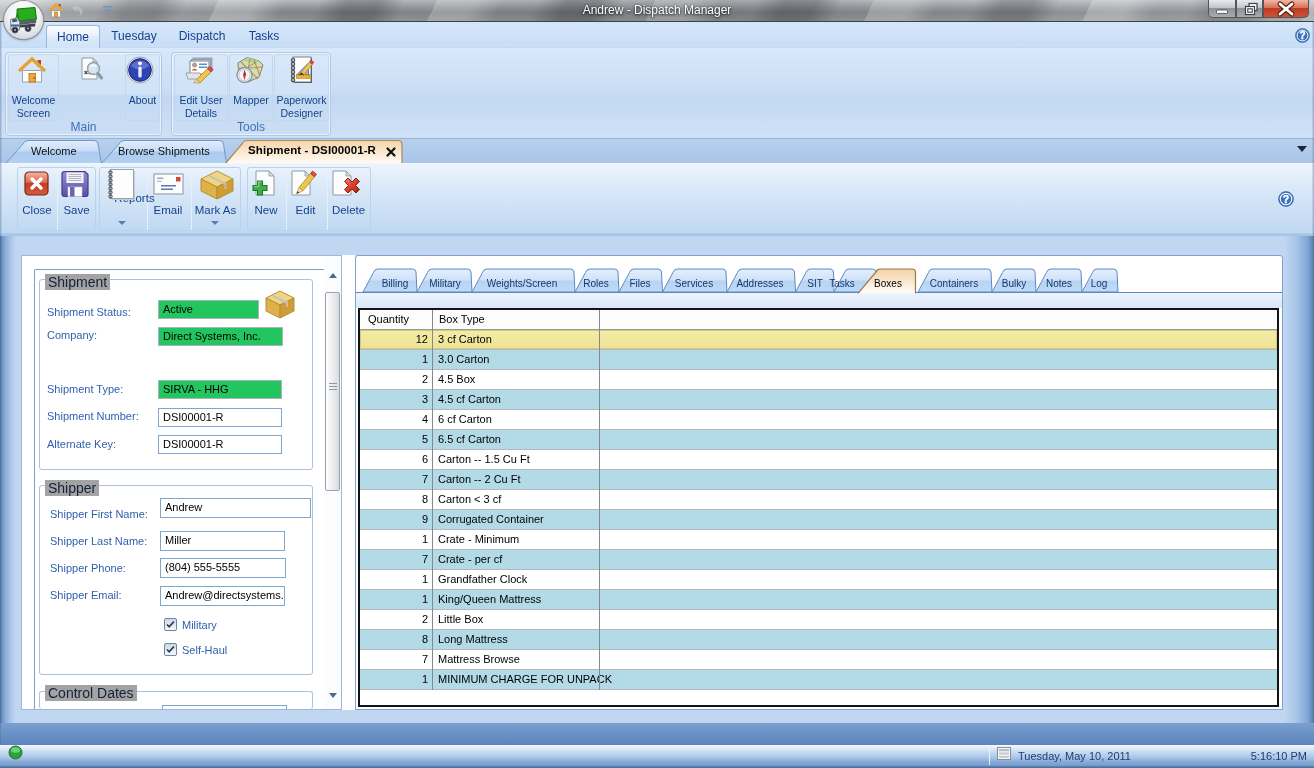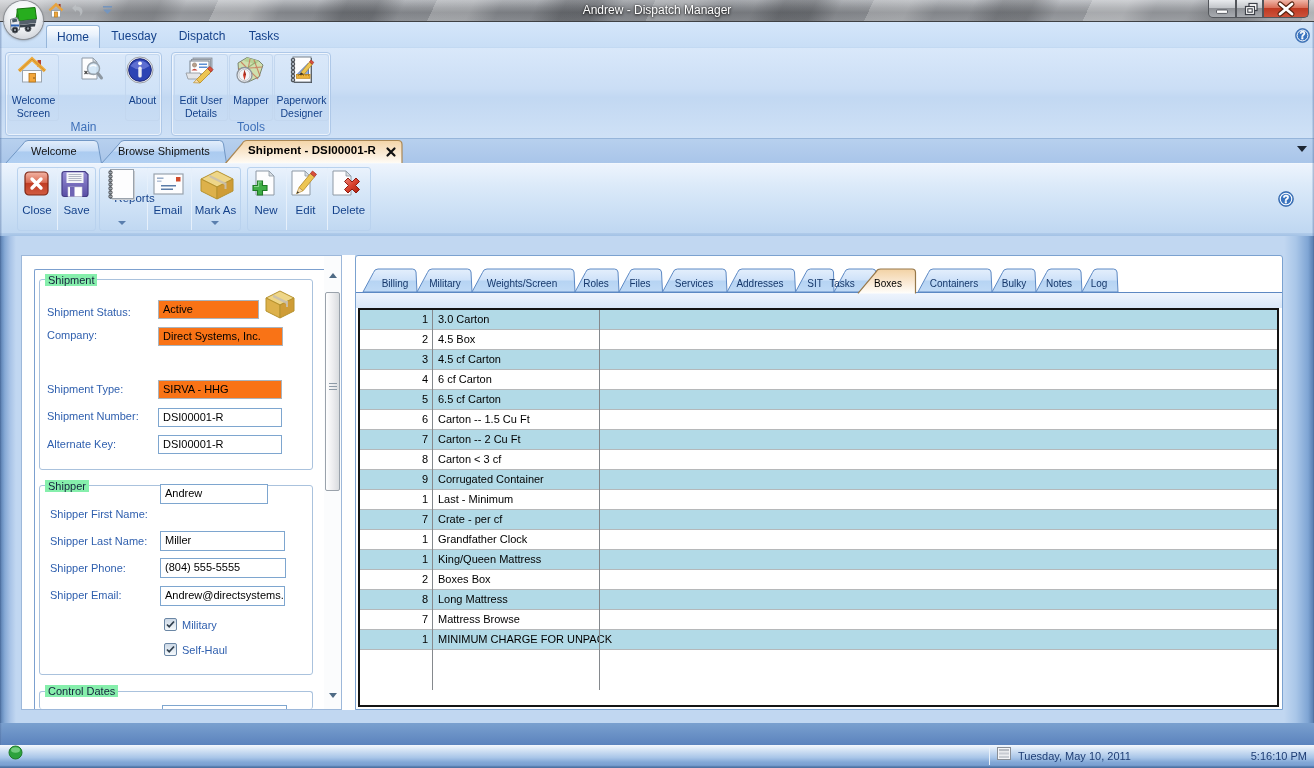--- a/index.html
+++ b/index.html
@@ -58,24 +58,24 @@
 #frame-right{position:absolute;left:1284px;top:236px;width:30px;height:532px;
  background:linear-gradient(90deg,#c1d7f1 0%,#a9c6e8 40%,#7fa5d4 80%,#5f85b6 95%,#4c6d9c 100%)}
 #band-bottom{position:absolute;left:0;top:723px;width:1314px;height:22px;
  background:linear-gradient(180deg,#7fa 0%,#5b83bd 100%);background:linear-gradient(180deg,#7aa0cf 0%,#5b83bd 100%)}
 #statusbar{position:absolute;left:0;top:745px;width:1314px;height:23px;
  background:linear-gradient(180deg,#f4f8fd 0%,#d4e3f4 22%,#a8c5e8 55%,#82a7d6 75%,#7ba0d2 88%,#587fb0 94%,#4a6b9d 100%)}
 
 #lpanel{position:absolute;left:21px;top:255px;width:321px;height:455px;background:#fff;border:1px solid #9db8da}
 #splitter{position:absolute;left:342px;top:255px;width:13px;height:455px;background:#fff}
 .fset{position:absolute;border:1px solid #aac2dd;border-radius:3px}
-.fleg{position:absolute;background:#86efac;padding:0 3px;color:#14213c;font-size:11px}
+.fleg{position:absolute;background:#a3a3a3;padding:0 3px;color:#14213c;font-size:14px}
 .flbl{position:absolute;color:#2f5fae;font-size:11px;white-space:nowrap}
 .fin{position:absolute;border:1px solid #7ea6cf;background:#fff;font-size:11px;padding:2px 0 0 4px;white-space:nowrap;overflow:hidden}
-.fin.dis{background:#f97316;border-color:#a9b4be}
+.fin.dis{background:#22c55e;border-color:#a9b4be}
 .cb{position:absolute;width:13px;height:13px;border:1px solid #6b87a5;border-radius:2px;background:linear-gradient(180deg,#cdd9e6 0%,#f4f8fb 100%)}
 
 #rpanel{position:absolute;left:355px;top:255px;width:928px;height:455px;background:#fff;border:1px solid #7ba2d0;border-radius:3px 3px 0 0}
 #pageband{position:absolute;left:356px;top:292px;width:926px;height:16px;
  background:linear-gradient(180deg,#eef4fd 0%,#d9e7f8 100%);border-top:1px solid #5d88c2}
 .itab-text{position:absolute;top:278px;color:#16386b;font-size:10px;z-index:6;white-space:nowrap}
 
 #grid{position:absolute;left:358px;top:308px;width:921px;height:399px;border:2px solid #141414;background:#fff}
 #ghead{position:relative;height:20px;background:#fcfcfc;border-bottom:1px solid #9a9a9a}
 .grow{position:relative;height:20px;border-bottom:1px solid #b5b8ba;background:#fff}
@@ -194,21 +194,21 @@
 <div class="flbl" style="left:47px;top:383px">Shipment Type:</div>
 <div class="fin dis" style="left:158px;top:380px;width:124px;height:19px">SIRVA - HHG</div>
 <div class="flbl" style="left:47px;top:410px">Shipment Number:</div>
 <div class="fin" style="left:158px;top:408px;width:124px;height:19px">DSI00001-R</div>
 <div class="flbl" style="left:47px;top:438px">Alternate Key:</div>
 <div class="fin" style="left:158px;top:435px;width:124px;height:19px">DSI00001-R</div>
 
 <div class="fset" style="left:39px;top:485px;width:274px;height:190px"></div>
 <div class="fleg" style="left:45px;top:480px">Shipper</div>
 <div class="flbl" style="left:50px;top:508px">Shipper First Name:</div>
-<div class="fin" style="left:160px;top:484px;width:108px;height:20px">Andrew</div>
+<div class="fin" style="left:160px;top:498px;width:151px;height:20px">Andrew</div>
 <div class="flbl" style="left:50px;top:535px">Shipper Last Name:</div>
 <div class="fin" style="left:160px;top:531px;width:125px;height:20px">Miller</div>
 <div class="flbl" style="left:50px;top:562px">Shipper Phone:</div>
 <div class="fin" style="left:160px;top:558px;width:126px;height:20px">(804) 555-5555</div>
 <div class="flbl" style="left:50px;top:589px">Shipper Email:</div>
 <div class="fin" style="left:160px;top:586px;width:125px;height:20px">Andrew@directsystems.c</div>
 <div class="cb" style="left:164px;top:618px"></div>
 <svg style="left:165px;top:619px;width:11px;height:11px" viewBox="0 0 11 11">
     <path d="M2 5.5 L4.2 7.8 L9 2.5" fill="none" stroke="#31404f" stroke-width="1.8"></path>
   </svg>
@@ -280,20 +280,28 @@
 <div class="itab-text" style="left:760px;transform:translateX(-50%)">Addresses</div>
 <div class="itab-text" style="left:815px;transform:translateX(-50%)">SIT</div>
 <div class="itab-text" style="left:842px;transform:translateX(-50%)">Tasks</div>
 <div class="itab-text" style="left:888px;transform:translateX(-50%);color:#000">Boxes</div>
 <div class="itab-text" style="left:954px;transform:translateX(-50%)">Containers</div>
 <div class="itab-text" style="left:1014px;transform:translateX(-50%)">Bulky</div>
 <div class="itab-text" style="left:1059px;transform:translateX(-50%)">Notes</div>
 <div class="itab-text" style="left:1099px;transform:translateX(-50%)">Log</div>
 
 <div id="grid">
+ <div id="ghead">
+      <span style="position:absolute;left:8px;top:3px">Quantity</span>
+      <span style="position:absolute;left:79px;top:3px">Box Type</span>
+    </div>
+ <div class="grow y">
+      <span class="gq">12</span>
+      <span class="gt">3 cf Carton</span>
+    </div>
  <div class="grow b">
       <span class="gq">1</span>
       <span class="gt">3.0 Carton</span>
     </div>
  <div class="grow">
       <span class="gq">2</span>
       <span class="gt">4.5 Box</span>
     </div>
  <div class="grow b">
       <span class="gq">3</span>
@@ -318,37 +326,37 @@
  <div class="grow">
       <span class="gq">8</span>
       <span class="gt">Carton &lt; 3 cf</span>
     </div>
  <div class="grow b">
       <span class="gq">9</span>
       <span class="gt">Corrugated Container</span>
     </div>
  <div class="grow">
       <span class="gq">1</span>
-      <span class="gt">Last - Minimum</span>
+      <span class="gt">Crate - Minimum</span>
     </div>
  <div class="grow b">
       <span class="gq">7</span>
       <span class="gt">Crate - per cf</span>
     </div>
  <div class="grow">
       <span class="gq">1</span>
       <span class="gt">Grandfather Clock</span>
     </div>
  <div class="grow b">
       <span class="gq">1</span>
       <span class="gt">King/Queen Mattress</span>
     </div>
  <div class="grow">
       <span class="gq">2</span>
-      <span class="gt">Boxes Box</span>
+      <span class="gt">Little Box</span>
     </div>
  <div class="grow b">
       <span class="gq">8</span>
       <span class="gt">Long Mattress</span>
     </div>
  <div class="grow">
       <span class="gq">7</span>
       <span class="gt">Mattress Browse</span>
     </div>
  <div class="grow b">

